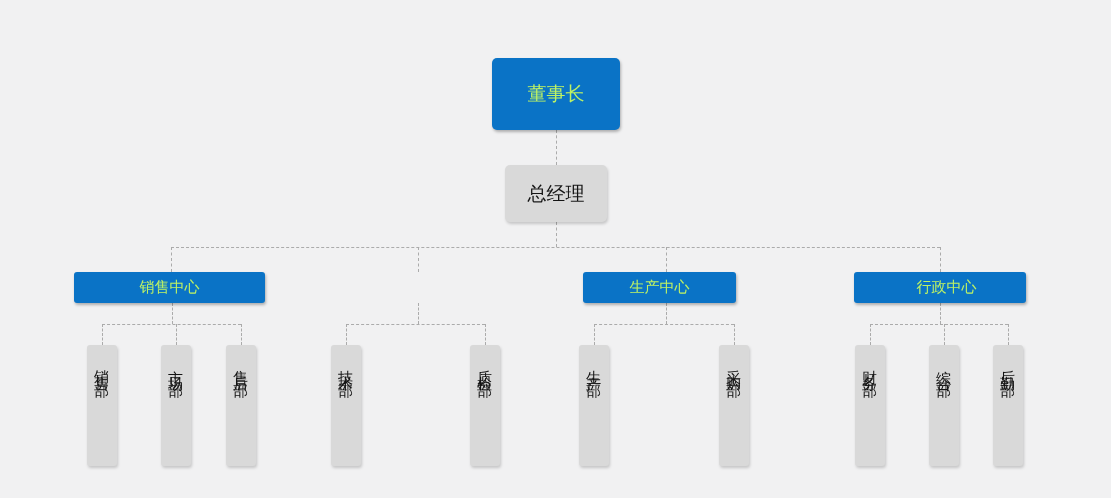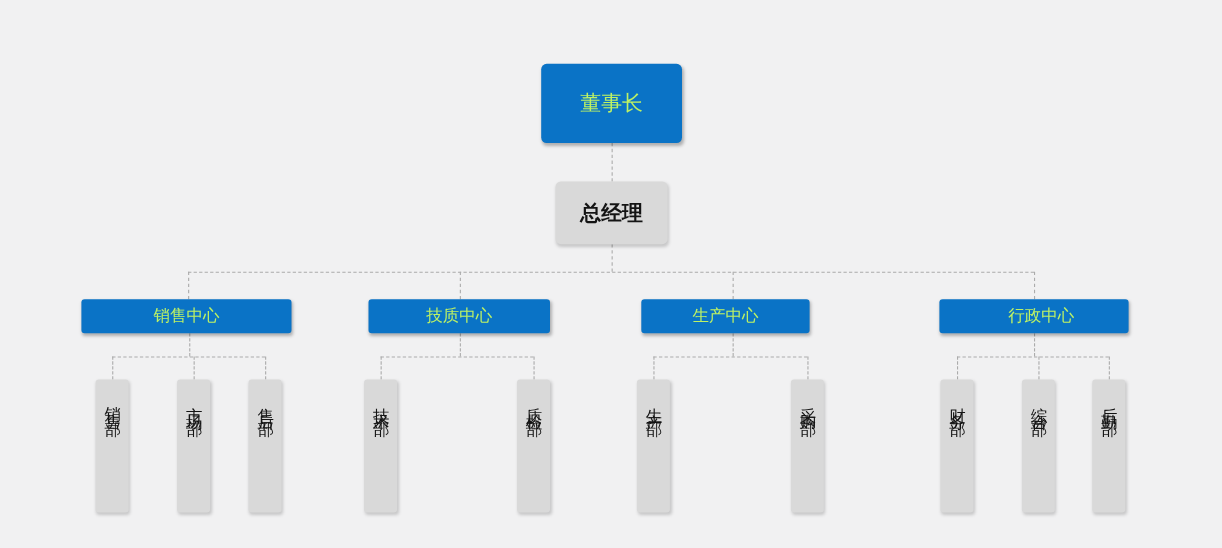--- a/index.html
+++ b/index.html
@@ -98,29 +98,26 @@
   <div class="vline" style="left:594px;  top:324px; height:21px;"></div>
   <div class="vline" style="left:734px;  top:324px; height:21px;"></div>
   <div class="vline" style="left:870px;  top:324px; height:21px;"></div>
   <div class="vline" style="left:944px;  top:324px; height:21px;"></div>
   <div class="vline" style="left:1008px; top:324px; height:21px;"></div>
 
   <div class="node blue lvl-top" style="left:492px; top:58px; width:128px; height:72px;">
     <span>董事长</span>
   </div>
 
-  <div class="node gray lvl-top" style="left:505px; top:165px; width:102px; height:57px;font-weight:bold;">
+  <div class="node gray lvl-top" style="left:505px; top:165px; width:102px; height:57px;">
     <span>总经理</span>
   </div>
 
   <div class="node blue lvl-center" style="left:74px; top:272px; width:191px; height:31px;text-align:center;">
     <span>销售中心</span>
-  </div>
-  <div class="node blue lvl-center" style="left:335px; top:272px; width:165px; height:31px;">
-    <span>技质中心</span>
   </div>
   <div class="node blue lvl-center" style="left:583px; top:272px; width:153px; height:31px;">
     <span>生产中心</span>
   </div>
   <div class="node blue lvl-center" style="left:854px; top:272px; width:172px; height:31px;padding-left:13px;">
     <span>行政中心</span>
   </div>
 
   <div class="node gray dept" style="left:87px; top:345px; width:30px; height:121px;">
     <span class="vtext">销售部</span>

